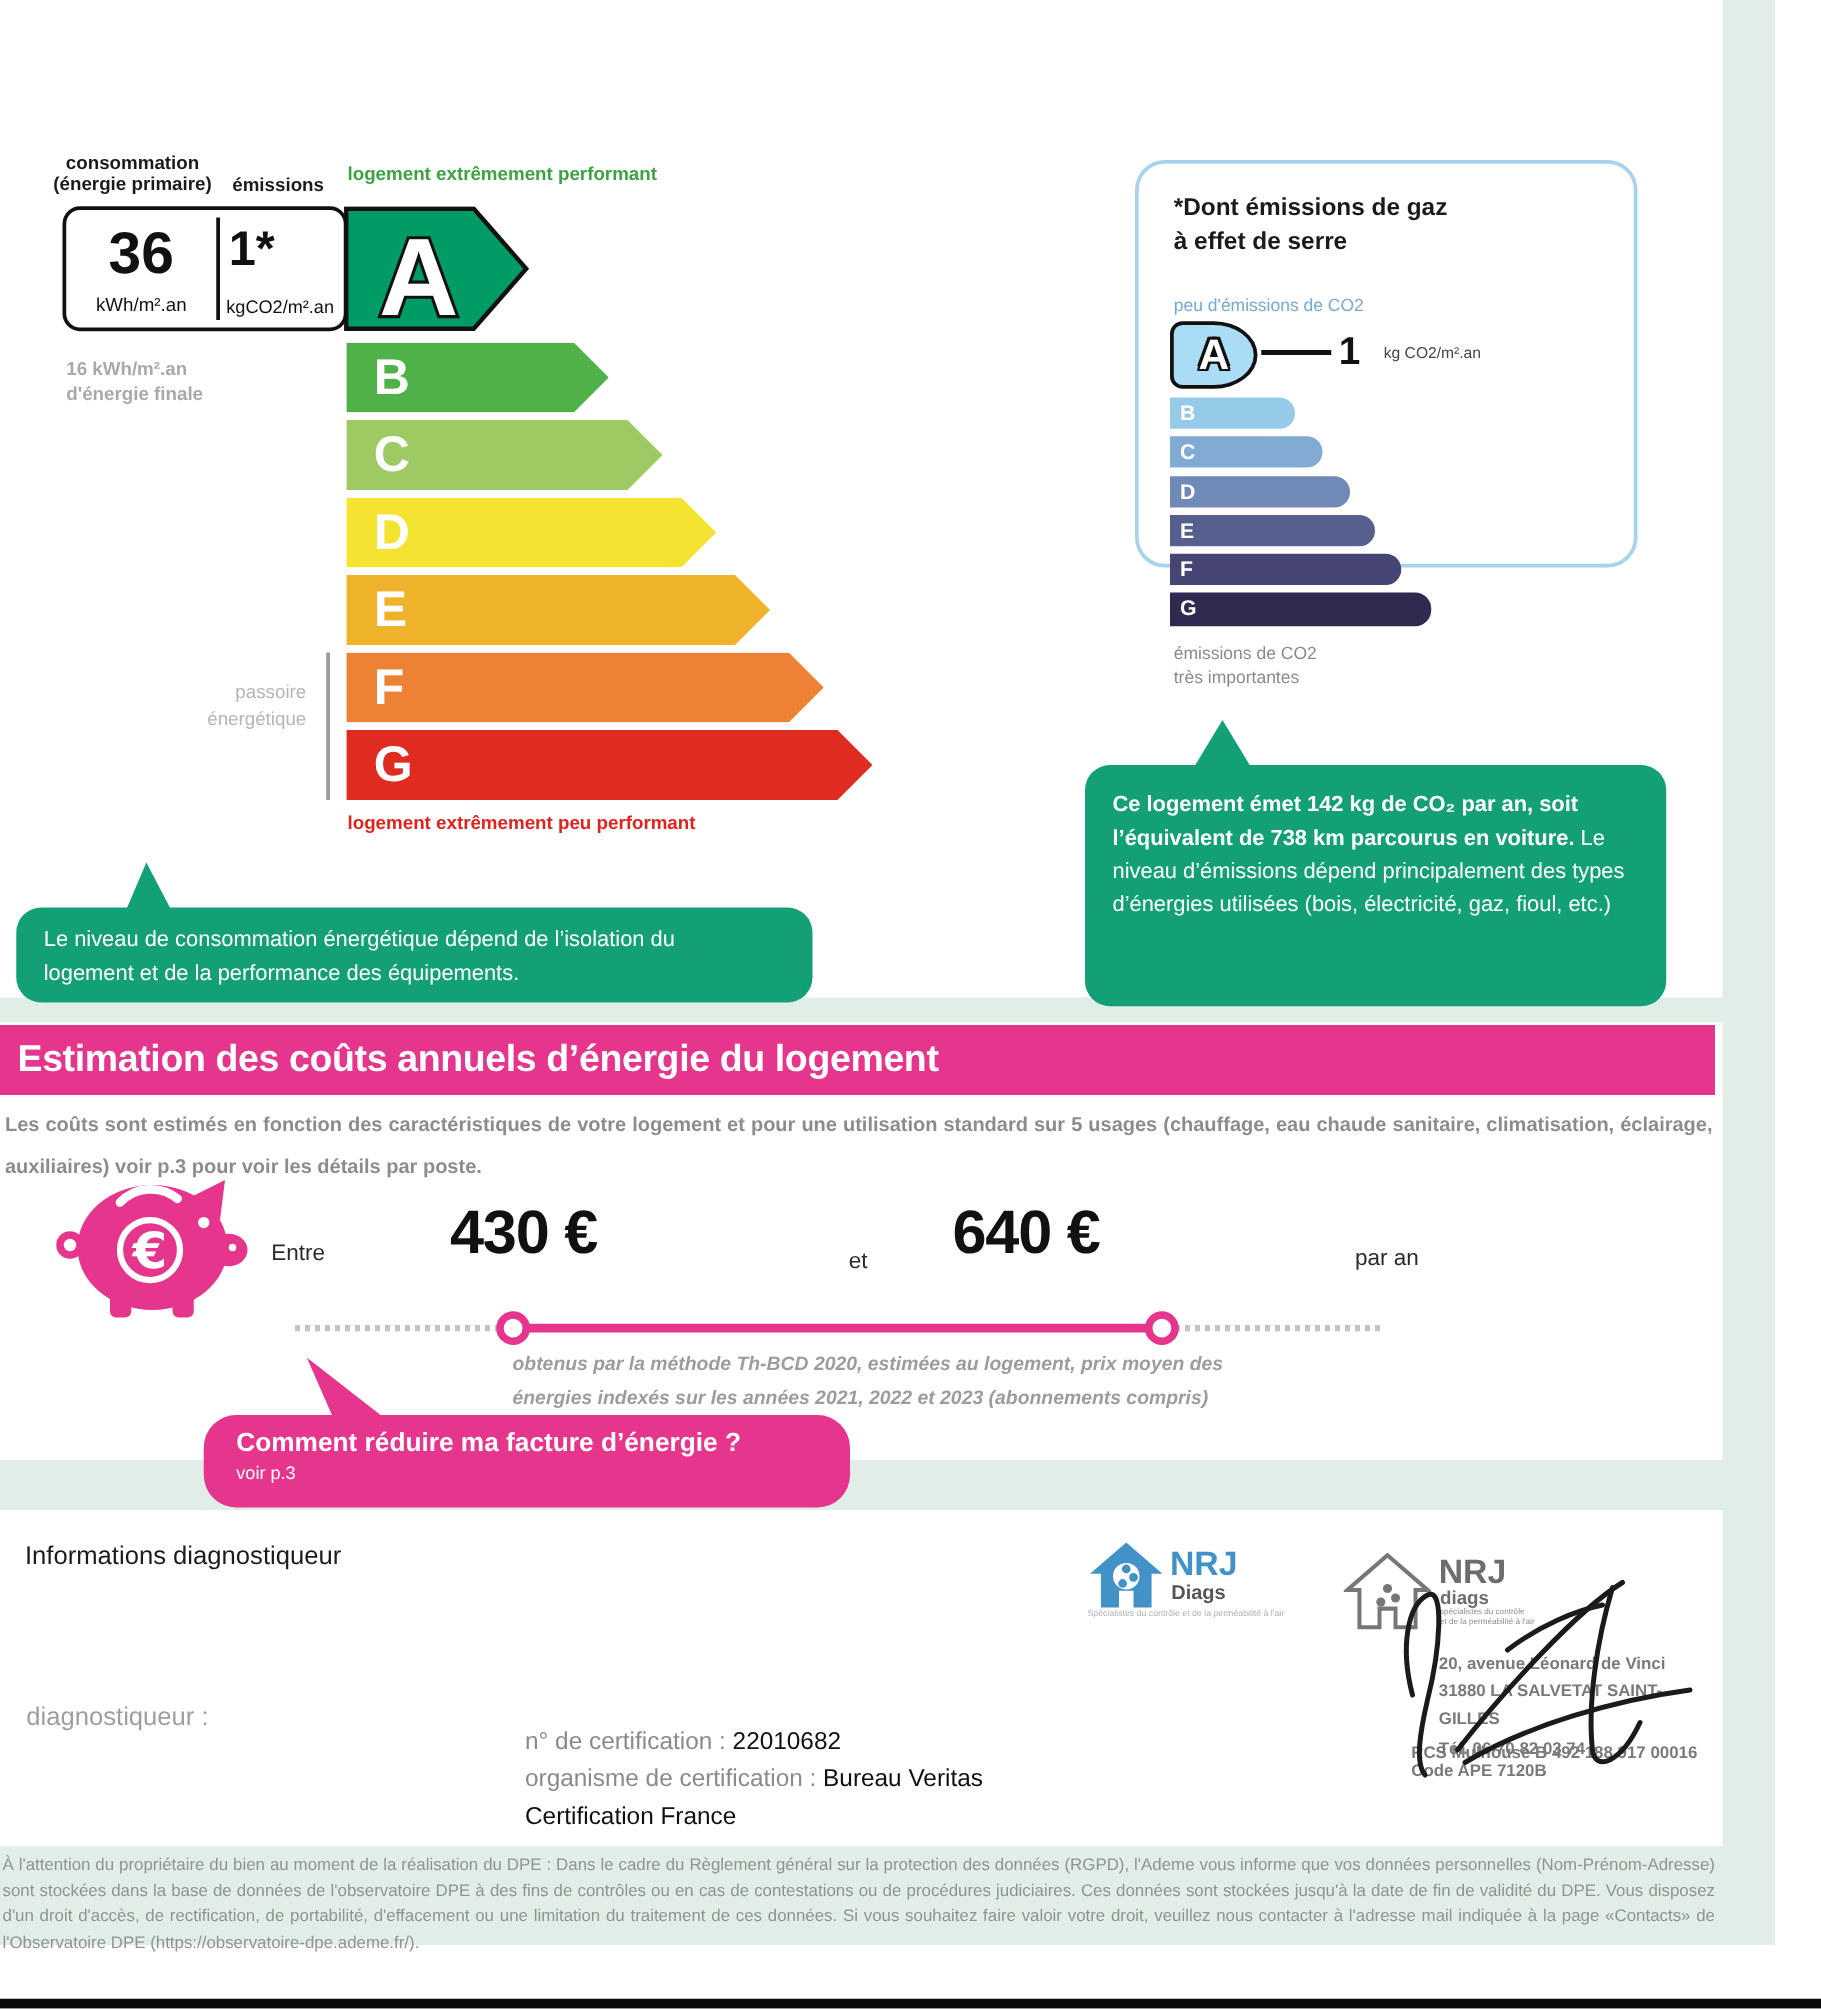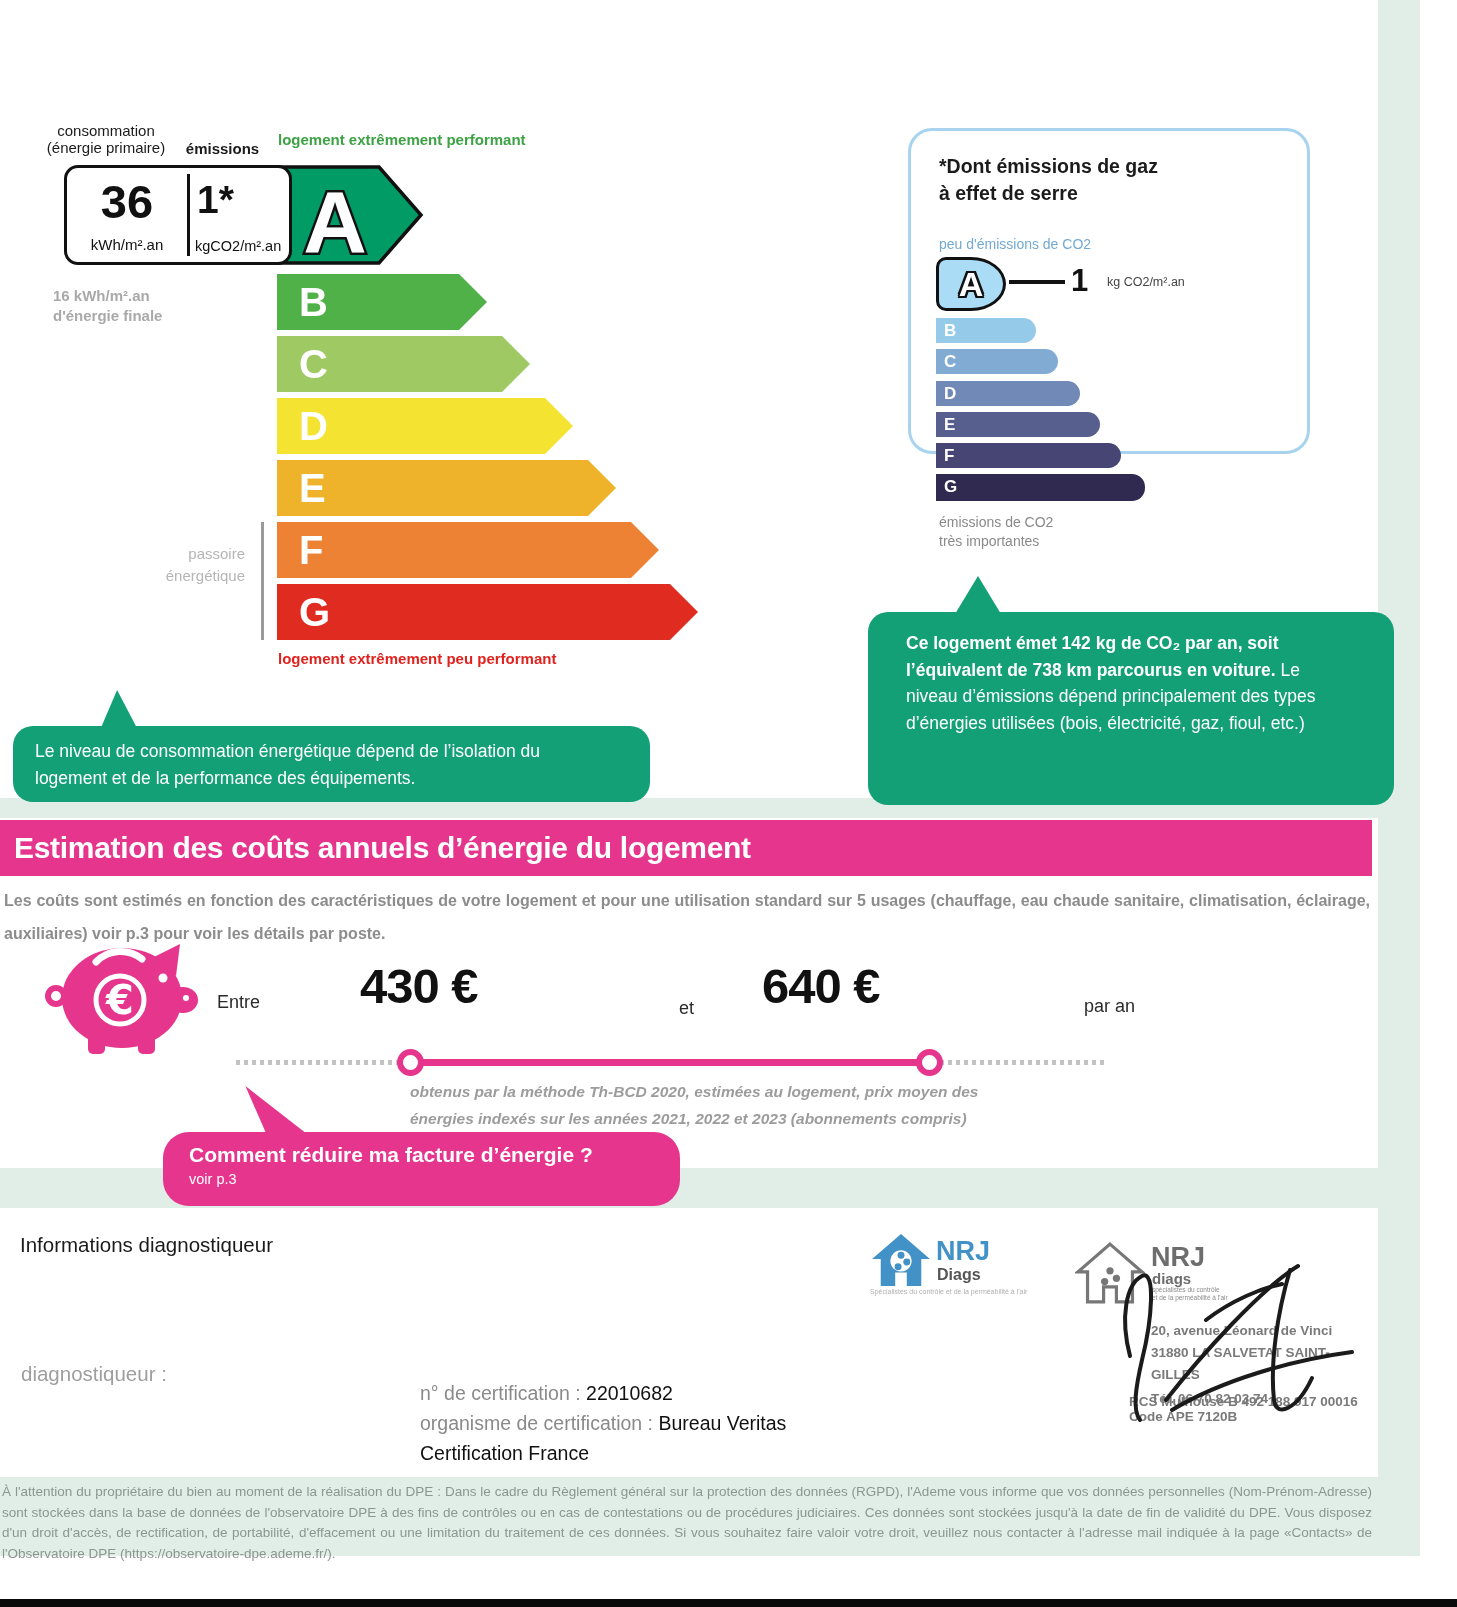--- a/index.html
+++ b/index.html
@@ -23,32 +23,32 @@
 </head>
 <body>
 
 <div class="page">
 
   <div class="band" style="left:1378px;top:0;width:42px;height:1556px;"></div>
   <div class="band" style="top:798px;width:1420px;height:20px;"></div>
   <div class="band" style="top:1168px;width:1420px;height:40px;"></div>
 
 
-  <div class="abs" style="left:36px;top:122px;width:140px;text-align:center;font-weight:normal;font-size:15px;color:#1b1b1b;line-height:17px;">
+  <div class="abs" style="left:36px;top:122px;width:140px;text-align:center;font-weight:bold;font-size:15px;color:#1b1b1b;line-height:17px;">
     <div>consommation</div>
     <div>(énergie primaire)</div>
   </div>
   <div class="abs" style="left:180px;top:140px;width:85px;text-align:center;font-weight:bold;font-size:15px;color:#1b1b1b;">
     <span>émissions</span>
   </div>
   <div class="abs" style="left:278px;top:131px;font-weight:bold;font-size:15px;color:#3DA244;">
     <span>logement extrêmement performant</span>
   </div>
 
-  <div class="abs" style="left:64px;top:165px;width:228px;height:100px;background:#fff;border:3.5px solid #111;
+  <div class="abs" style="left:50px;top:165px;width:228px;height:100px;background:#fff;border:3.5px solid #111;
               border-radius:14px;box-sizing:border-box;z-index:2;">
     <div class="abs" style="left:0;top:6px;width:120px;text-align:center;font-size:47px;font-weight:bold;color:#111;">36</div>
     <div class="abs" style="left:0;top:68px;width:120px;text-align:center;font-size:15px;color:#111;">kWh/m².an</div>
     <div class="abs" style="left:120px;top:6px;width:3px;height:82px;background:#111;"></div>
     <div class="abs" style="left:130px;top:10px;font-size:39px;font-weight:bold;color:#111;">1*</div>
     <div class="abs" style="left:128px;top:70px;font-size:14.5px;color:#111;">kgCO2/m².an</div>
   </div>
 
   <svg class="abs" style="left:275px;top:165px;z-index:1;" width="150" height="100" viewBox="0 0 150 100">
     <path d="M2 2 H104 L146 50 L104 98 H2 Z" fill="#019C66" stroke="#111" stroke-width="3.5"></path>
@@ -119,21 +119,21 @@
       <div>très importantes</div>
     </div>
   </div>
 
   <div class="tail" style="left:100px;top:690px;width:38px;height:40px;clip-path:polygon(45% 0,100% 100%,0 100%);"></div>
   <div class="callout" style="left:13px;top:726px;width:637px;height:76px;padding:12px 22px;">
     <div style="font-size:17.5px;line-height:27px;max-width:560px;">Le niveau de consommation énergétique dépend de l’isolation du logement et de la performance des équipements.</div>
   </div>
 
   <div class="tail" style="left:955px;top:576px;width:46px;height:38px;clip-path:polygon(50% 0,100% 100%,0 100%);"></div>
-  <div class="callout" style="left:868px;top:612px;width:526px;height:193px;padding:18px 38px;">
+  <div class="callout" style="left:868px;top:612px;width:465px;height:193px;padding:18px 22px;">
     <div style="font-size:17.5px;line-height:26.5px;max-width:424px;">
       <span style="font-weight:bold;">Ce logement émet 142 kg de CO₂ par an, soit l’équivalent de 738  km parcourus en voiture.</span>
       <span>Le niveau d’émissions dépend principalement des types d’énergies utilisées (bois, électricité, gaz, fioul, etc.)</span>
     </div>
   </div>
 
   <div class="hdr" style="top:820px;width:1372px;height:56px;background:#E5358C;font-size:30px;z-index:1;">
     <span>Estimation des coûts annuels d’énergie du logement</span>
   </div>
 

